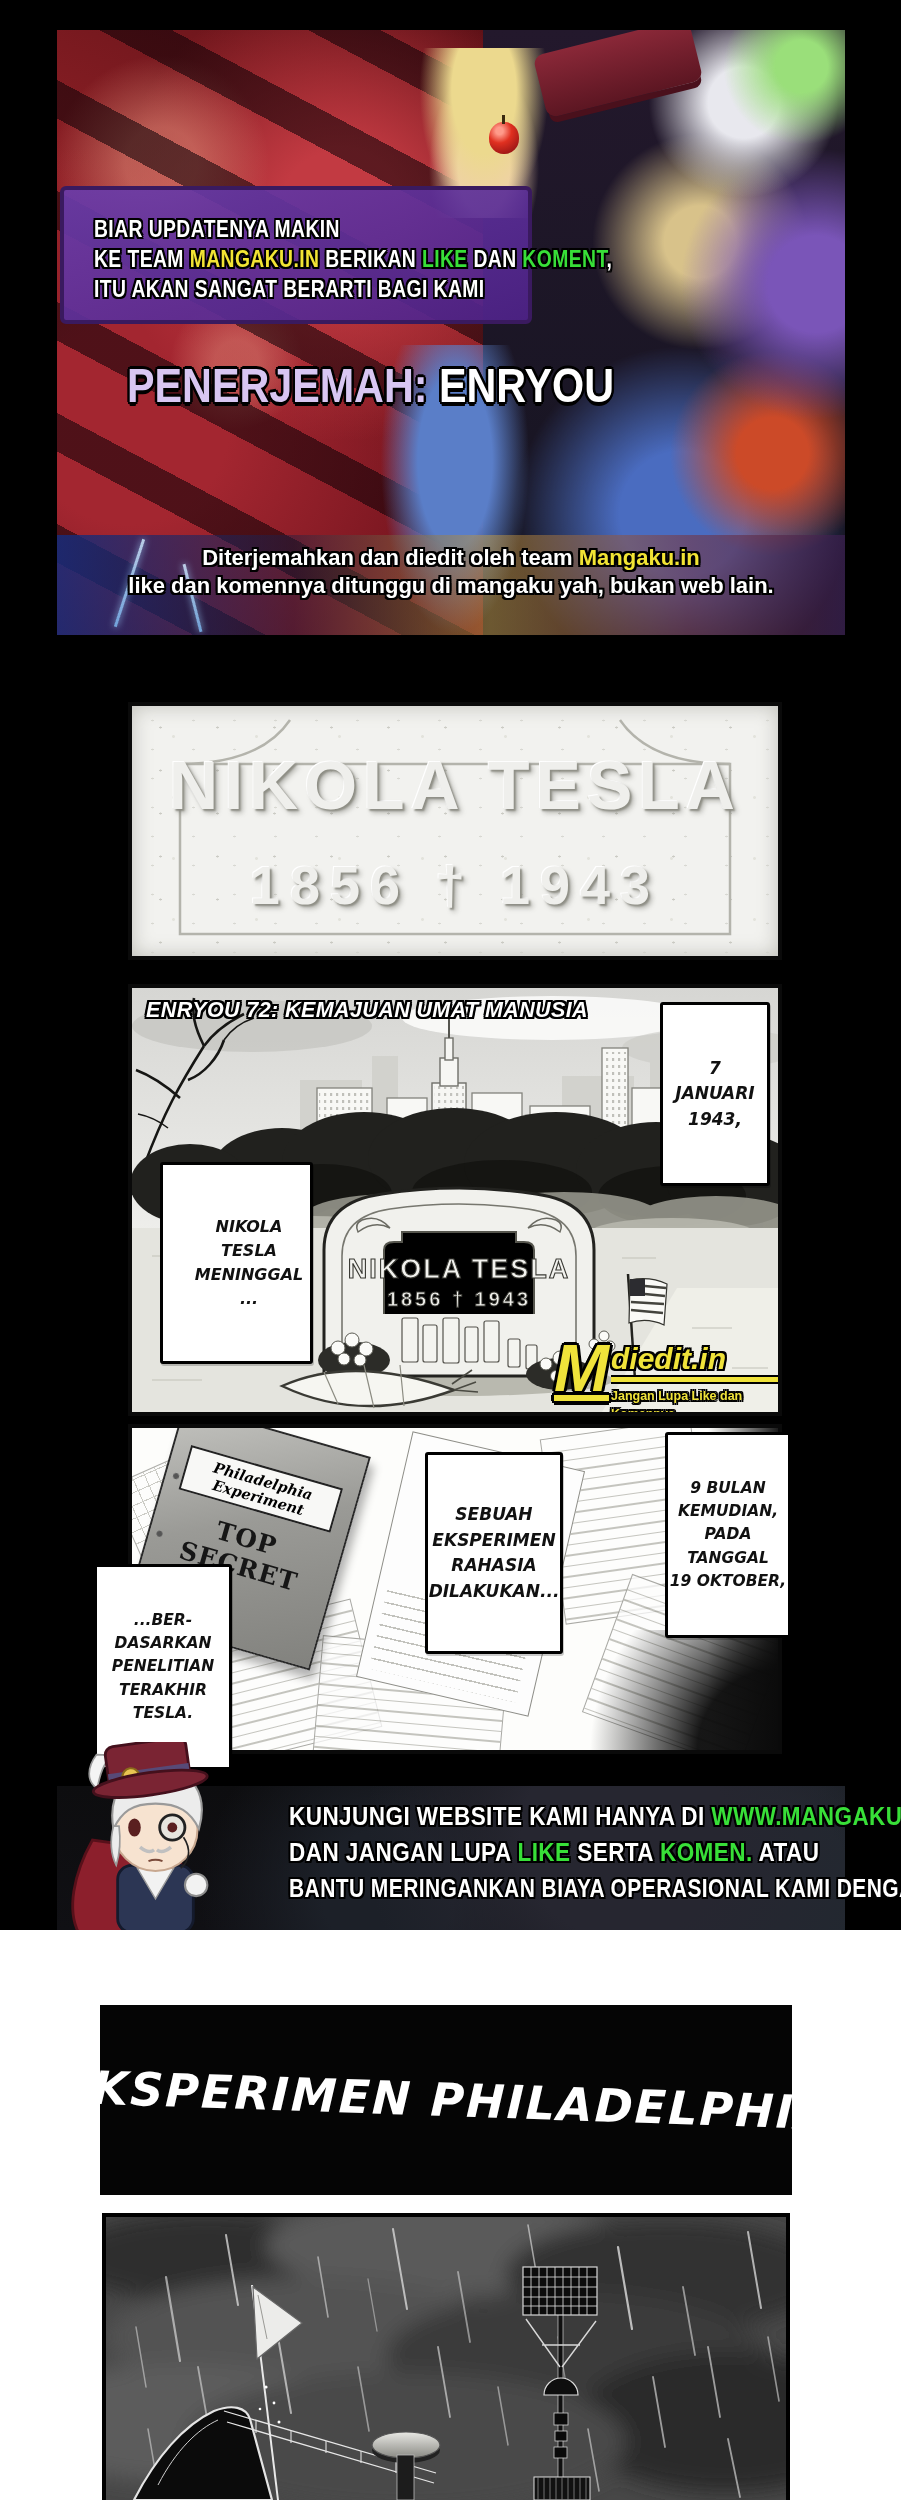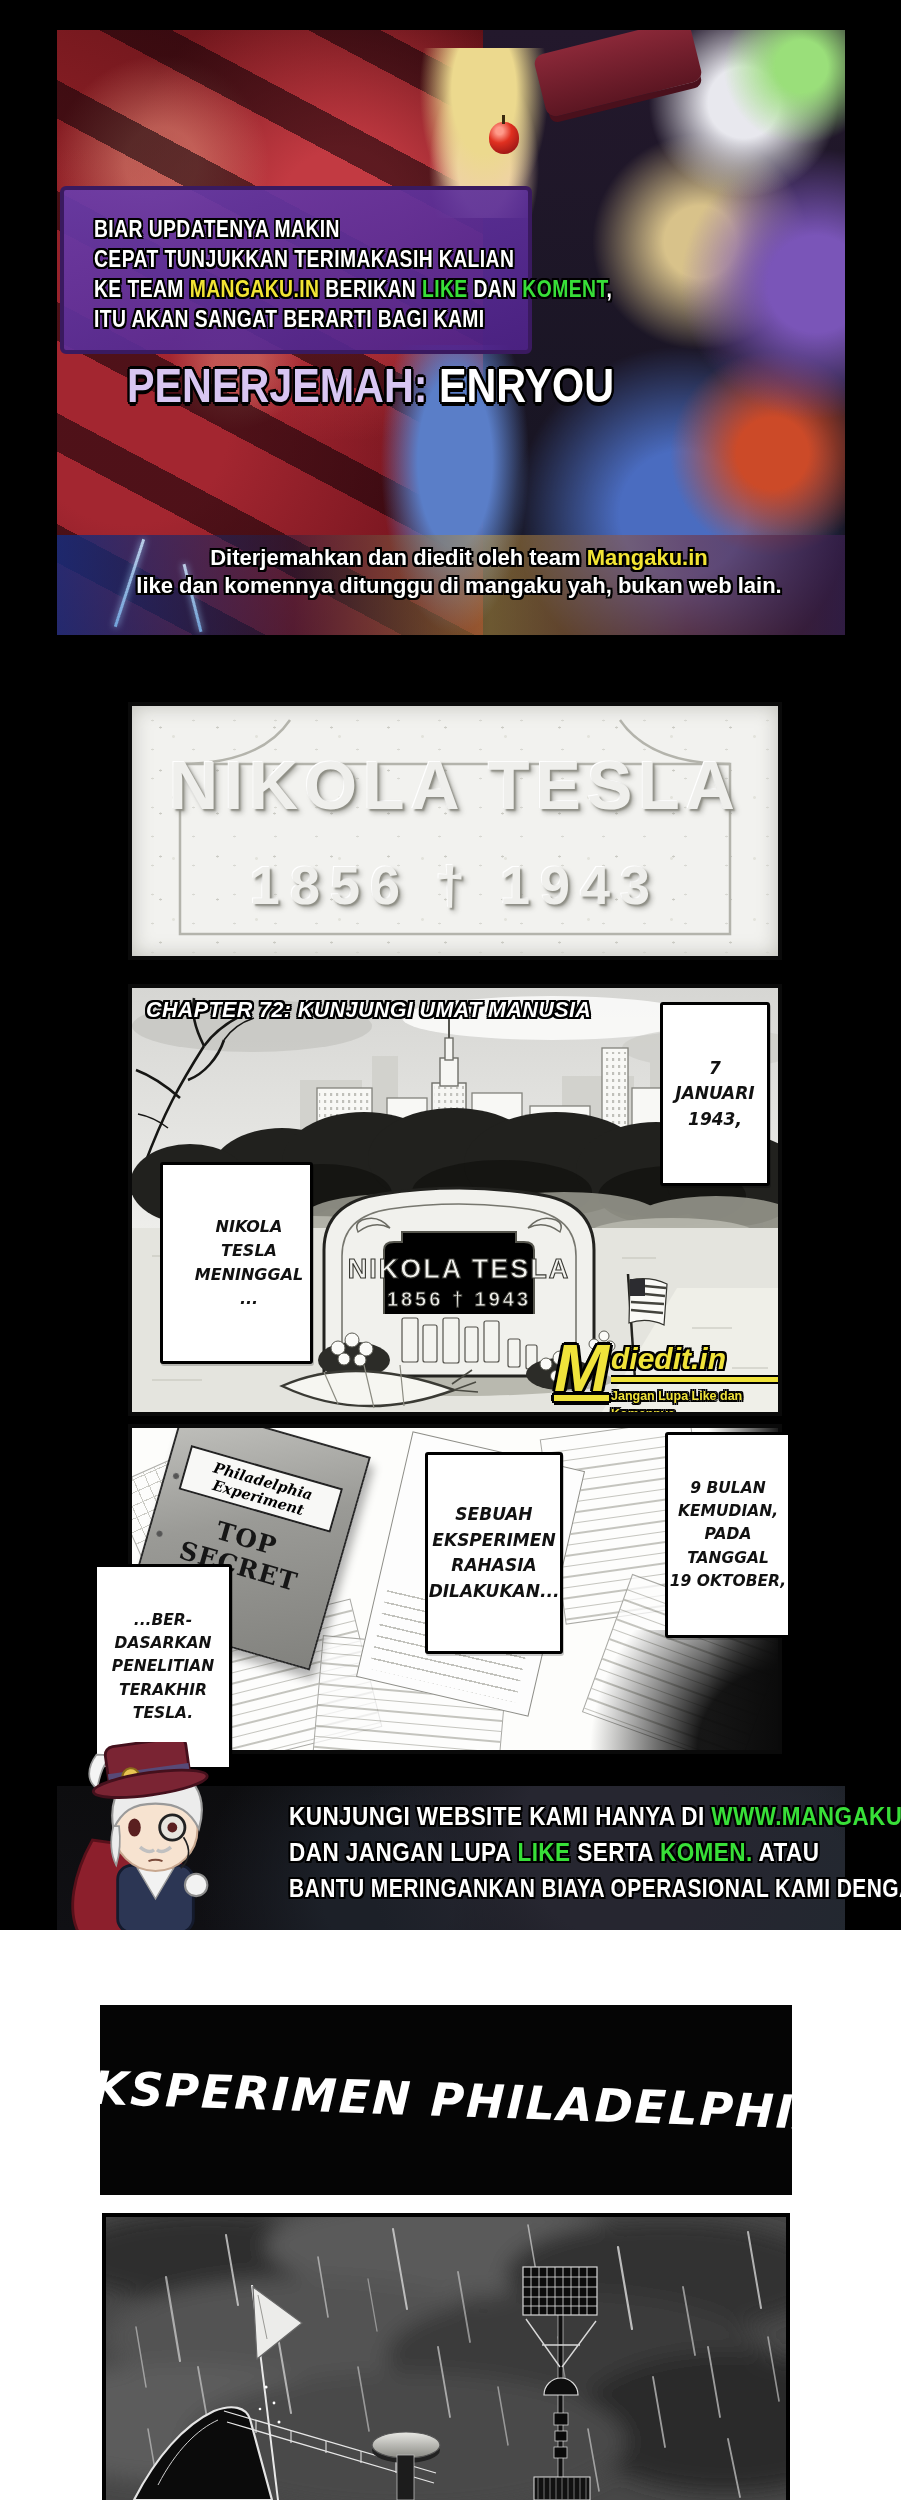--- a/index.html
+++ b/index.html
@@ -55,21 +55,21 @@
     padding:24px 8px 16px 30px;border:4px solid #3a1a5f;border-radius:6px;
     background:linear-gradient(160deg,rgba(106,60,170,.92),rgba(78,34,136,.92));}
   .appeal-line{font-weight:bold;font-size:23px;line-height:30px;color:#fff;letter-spacing:.5px;}
   .yellow{color:#f2e434;} .green{color:#38df38;} .lavender{color:#d8c6f2;} .magenta{color:#e44fd4;}
 
   .credit-line{position:absolute;font-weight:bold;color:#fff;}
   .credit-translator{left:70px;top:328px;font-size:48px;}
   .credit-editor{left:128px;top:400px;font-size:48px;}
 
   .banner-foot{position:absolute;left:0;top:514px;width:100%;text-align:center;color:#fff;
-    font-weight:bold;font-size:22px;line-height:28px;padding-left:8px;}
+    font-weight:bold;font-size:22px;line-height:28px;}
 
   
   .plaque-panel{left:128px;top:702px;width:654px;height:258px;box-sizing:border-box;
     border:4px solid #0a0a0a;background:#f2f2ef;overflow:hidden;
     box-shadow:inset 0 0 20px rgba(115,115,105,.4);}
   .speckles{position:absolute;inset:0;opacity:.8;
     background-image:radial-gradient(#d2d2cb 1px,transparent 1.6px),
       radial-gradient(#c2c2ba 1px,transparent 1.7px),
       radial-gradient(#e0e0d8 1.4px,transparent 2px);
     background-size:41px 29px,57px 43px,83px 61px;}
@@ -150,21 +150,20 @@
     <div class="blonde-figure"></div>
     <div class="blue-figure"></div>
     <div class="maroon-hat"></div>
     <div class="apple"></div>
     <div class="strip-bottom"></div>
     <div class="lightning" style="left:9%;bottom:6px;transform:rotate(18deg);"></div>
     <div class="lightning" style="left:17%;bottom:2px;transform:rotate(-14deg);height:70px;"></div>
 
     <div class="appeal-box">
       <div class="appeal-line ol2"><span class="cond">BIAR UPDATENYA MAKIN</span></div>
-      <div class="appeal-line ol2"><span class="cond">CEPAT TUNJUKKAN TERIMAKASIH KALIAN</span></div>
       <div class="appeal-line ol2"><span class="cond"><span>KE TEAM </span><span class="yellow">MANGAKU.IN</span><span> BERIKAN </span><span class="green">LIKE</span><span> DAN </span><span class="green">KOMENT</span><span>,</span></span></div>
       <div class="appeal-line ol2"><span class="cond">ITU AKAN SANGAT BERARTI BAGI KAMI</span></div>
     </div>
 
     <div class="credit-line credit-translator ol3"><span class="cond" style="transform:scaleX(.86);"><span class="lavender">PENERJEMAH:</span><span> ENRYOU</span></span></div>
 
     <div class="banner-foot ol2">
       <div><span>Diterjemahkan dan diedit oleh team </span><span class="yellow">Mangaku.in</span></div>
       <div>like dan komennya ditunggu di mangaku yah, bukan web lain.</div>
     </div>
@@ -315,21 +314,21 @@
       <path d="M192,384 L206,416 M232,377 L242,420 M268,377 L272,418" stroke="#8c8c82" stroke-width="1.2" fill="none"></path>
       <path d="M322,402 l22,-8 M322,402 l24,2 M320,396 l20,-14" stroke="#4a4a42" stroke-width="1.6" fill="none"></path>
 
       <g>
         <line x1="496" y1="286" x2="503" y2="392" stroke="#22221e" stroke-width="2.5"></line>
         <path d="M498,292 q20,-4 37,4 l-3,41 q-17,-8 -35,-2 Z" fill="#fafaf7" stroke="#33332e" stroke-width="1.2"></path>
         <rect x="498" y="291" width="15" height="17" fill="#2c2c30"></rect>
         <path d="M513,298 l21,2 M513,306 l20,2 M499,314 l33,2 M499,322 l32,3" stroke="#44443e" stroke-width="2.4"></path>
       </g>
     </svg>
-    <div class="chapter-title ol2">CHAPTER 72: KUNJUNGI UMAT MANUSIA</div>
+    <div class="chapter-title ol2">ENRYOU 72: KEMAJUAN UMAT MANUSIA</div>
     <div class="cap" style="left:528px;top:14px;width:104px;height:178px;font-size:17px;">7
 JANUARI
 1943,</div>
     <div class="cap" style="left:28px;top:174px;width:122px;height:196px;padding-left:25px;">NIKOLA
 TESLA
 MENINGGAL
 ...</div>
     <div class="wm">
       <span class="wm-m ol3">M</span>
       <span class="wm-right">

